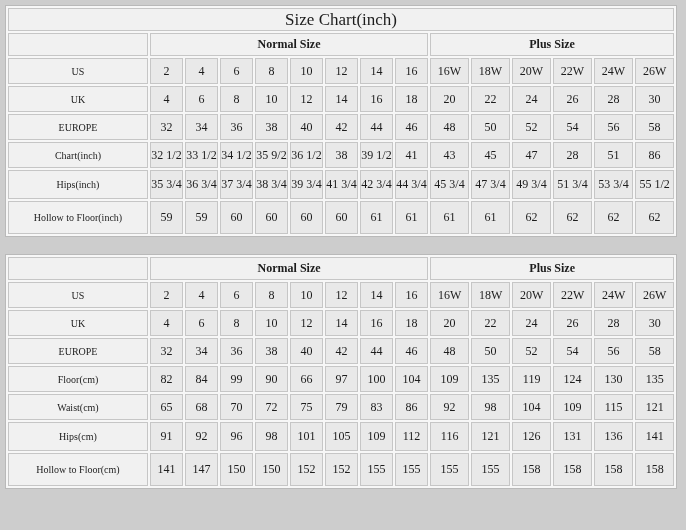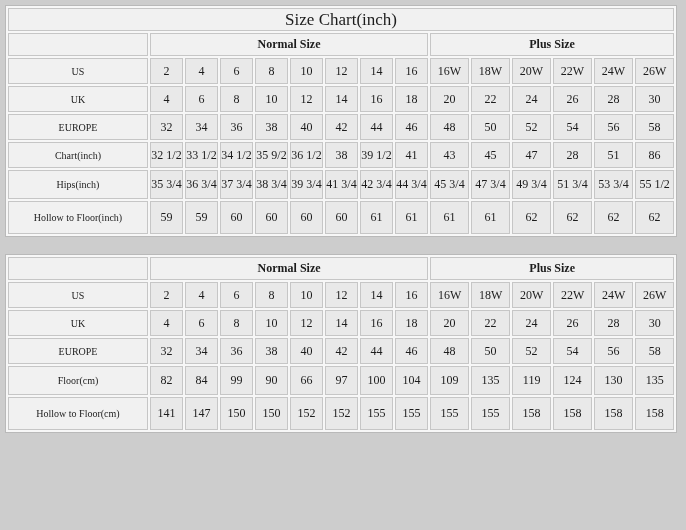--- a/index.html
+++ b/index.html
@@ -283,20 +283,54 @@
           <td class="data-cell">100</td>
           <td class="data-cell">104</td>
           <td class="data-cell">109</td>
           <td class="data-cell">135</td>
           <td class="data-cell">119</td>
           <td class="data-cell">124</td>
           <td class="data-cell">130</td>
           <td class="data-cell">135</td>
         </tr>
         <tr class="size-row">
+          <td class="label-cell">Waist(cm)</td>
+          <td class="data-cell">65</td>
+          <td class="data-cell">68</td>
+          <td class="data-cell">70</td>
+          <td class="data-cell">72</td>
+          <td class="data-cell">75</td>
+          <td class="data-cell">79</td>
+          <td class="data-cell">83</td>
+          <td class="data-cell">86</td>
+          <td class="data-cell">92</td>
+          <td class="data-cell">98</td>
+          <td class="data-cell">104</td>
+          <td class="data-cell">109</td>
+          <td class="data-cell">115</td>
+          <td class="data-cell">121</td>
+        </tr>
+        <tr class="size-row">
+          <td class="label-cell">Hips(cm)</td>
+          <td class="data-cell">91</td>
+          <td class="data-cell">92</td>
+          <td class="data-cell">96</td>
+          <td class="data-cell">98</td>
+          <td class="data-cell">101</td>
+          <td class="data-cell">105</td>
+          <td class="data-cell">109</td>
+          <td class="data-cell">112</td>
+          <td class="data-cell">116</td>
+          <td class="data-cell">121</td>
+          <td class="data-cell">126</td>
+          <td class="data-cell">131</td>
+          <td class="data-cell">136</td>
+          <td class="data-cell">141</td>
+        </tr>
+        <tr class="size-row">
           <td class="label-cell">Hollow to Floor(cm)</td>
           <td class="data-cell">141</td>
           <td class="data-cell">147</td>
           <td class="data-cell">150</td>
           <td class="data-cell">150</td>
           <td class="data-cell">152</td>
           <td class="data-cell">152</td>
           <td class="data-cell">155</td>
           <td class="data-cell">155</td>
           <td class="data-cell">155</td>

